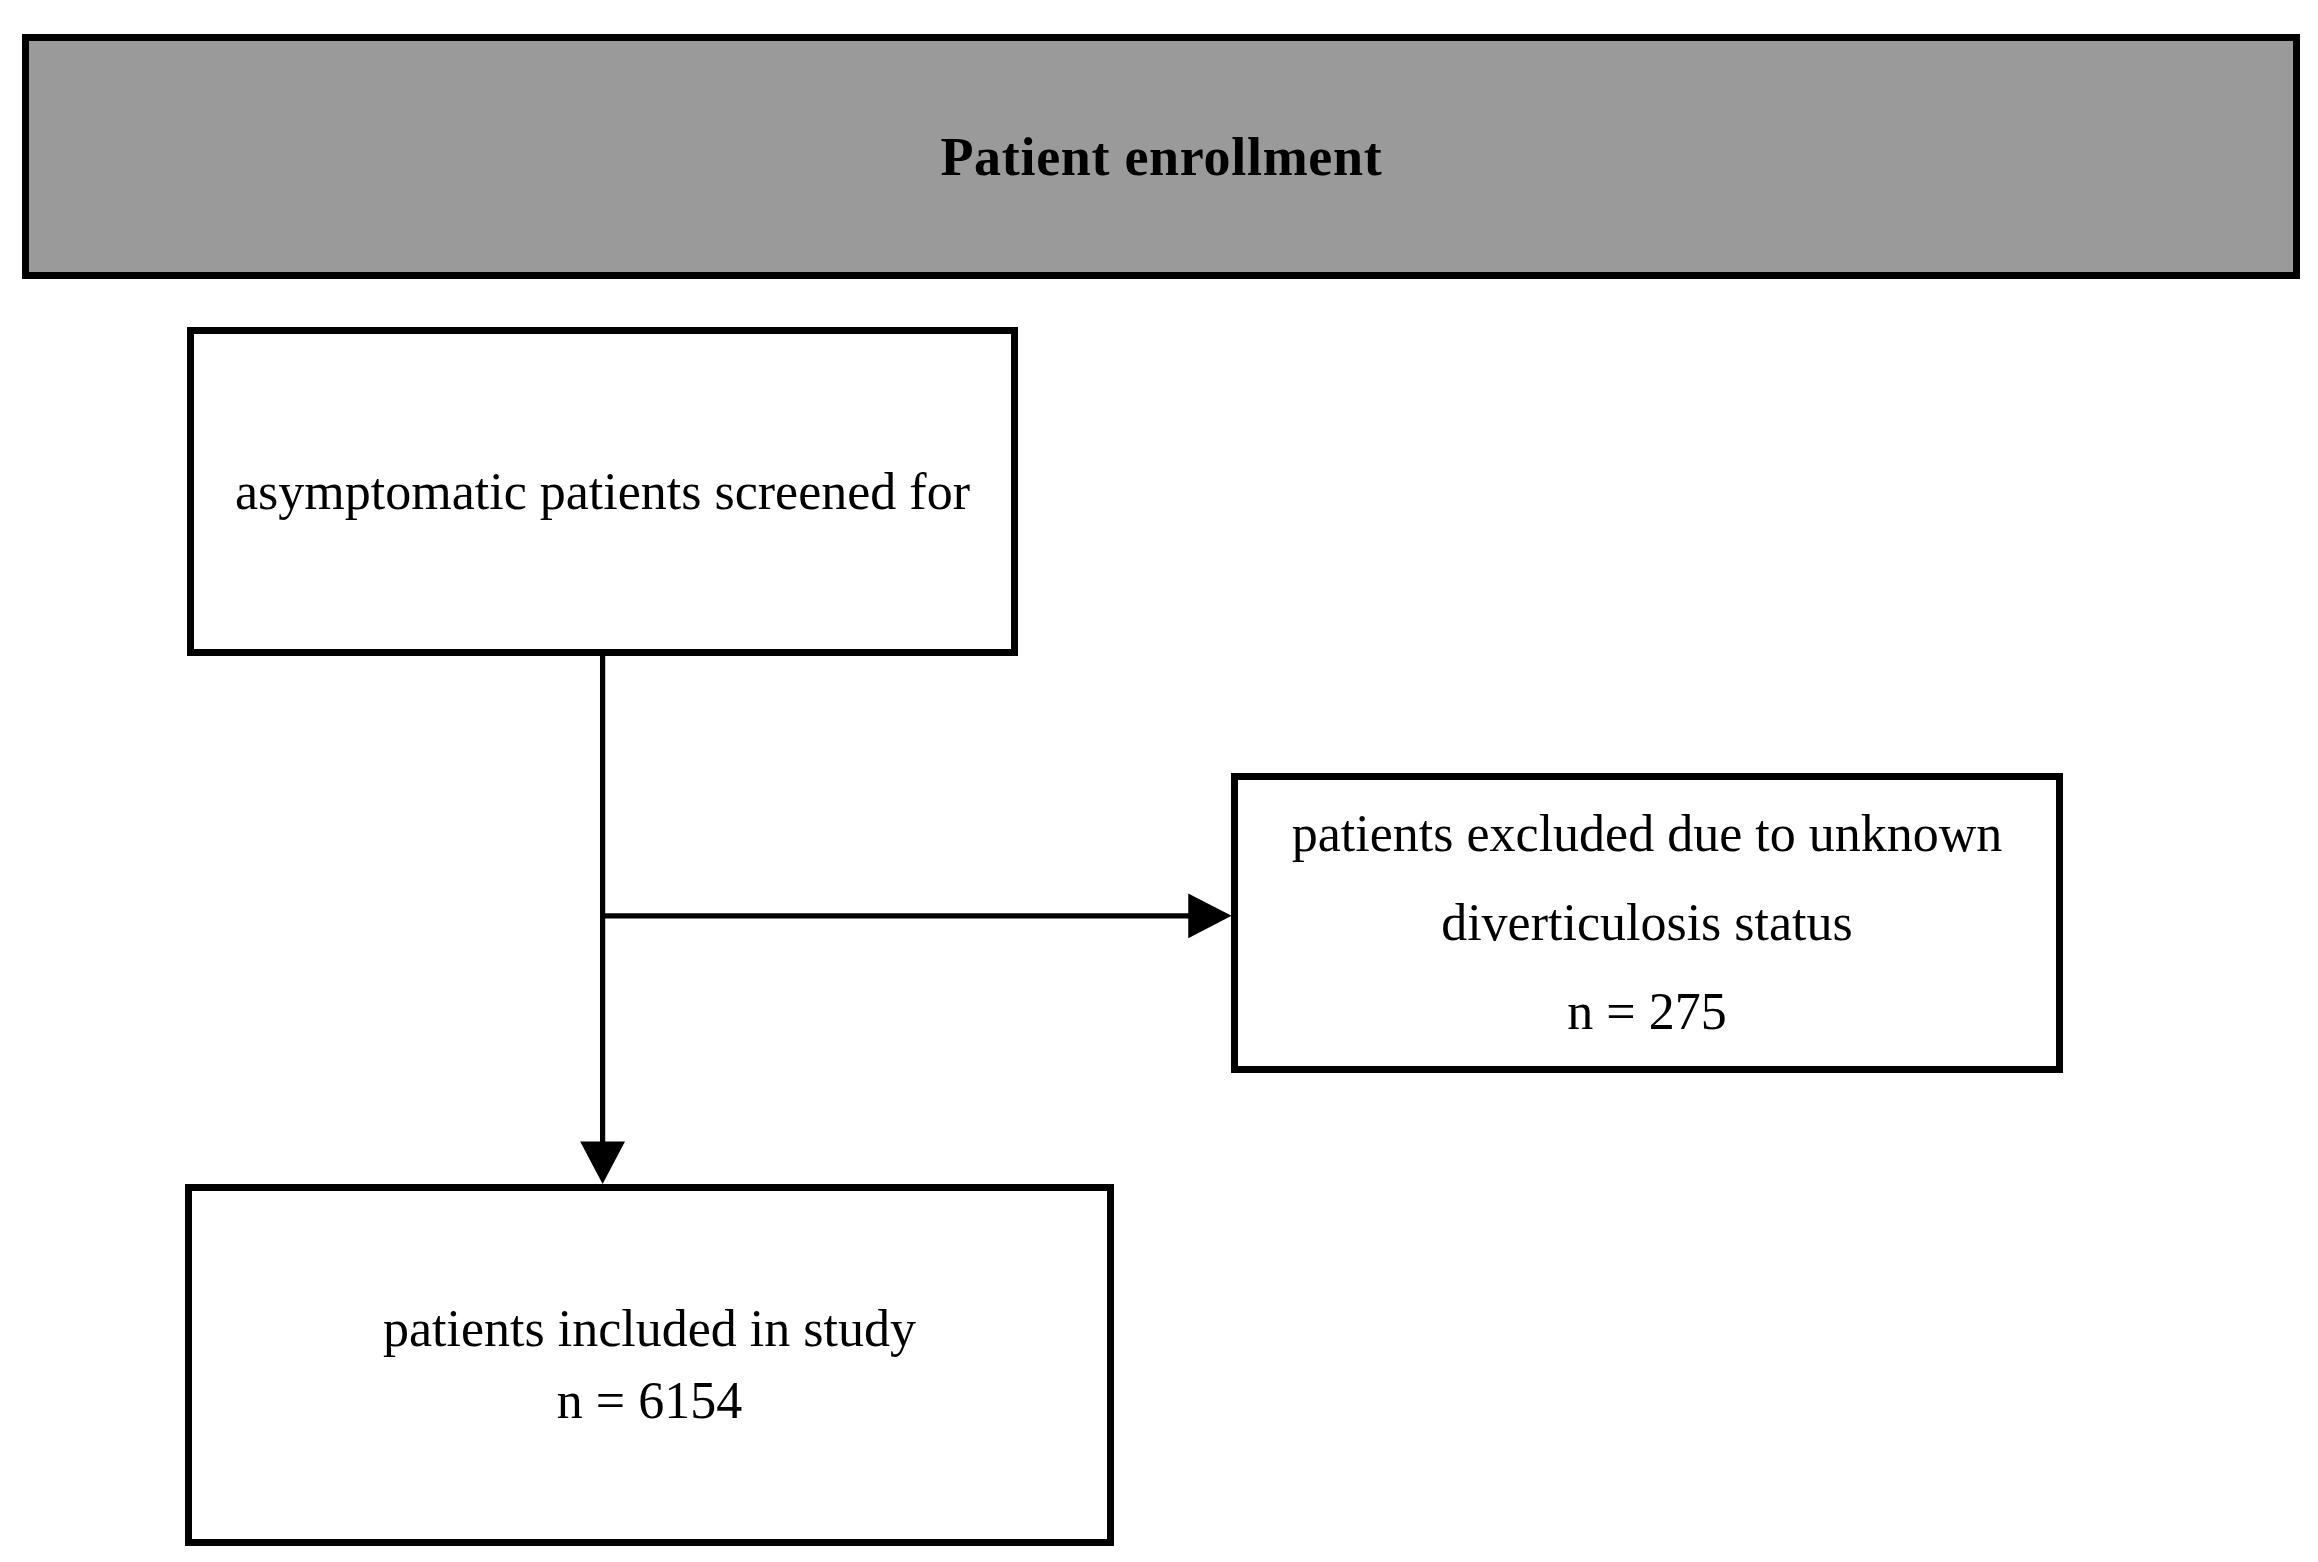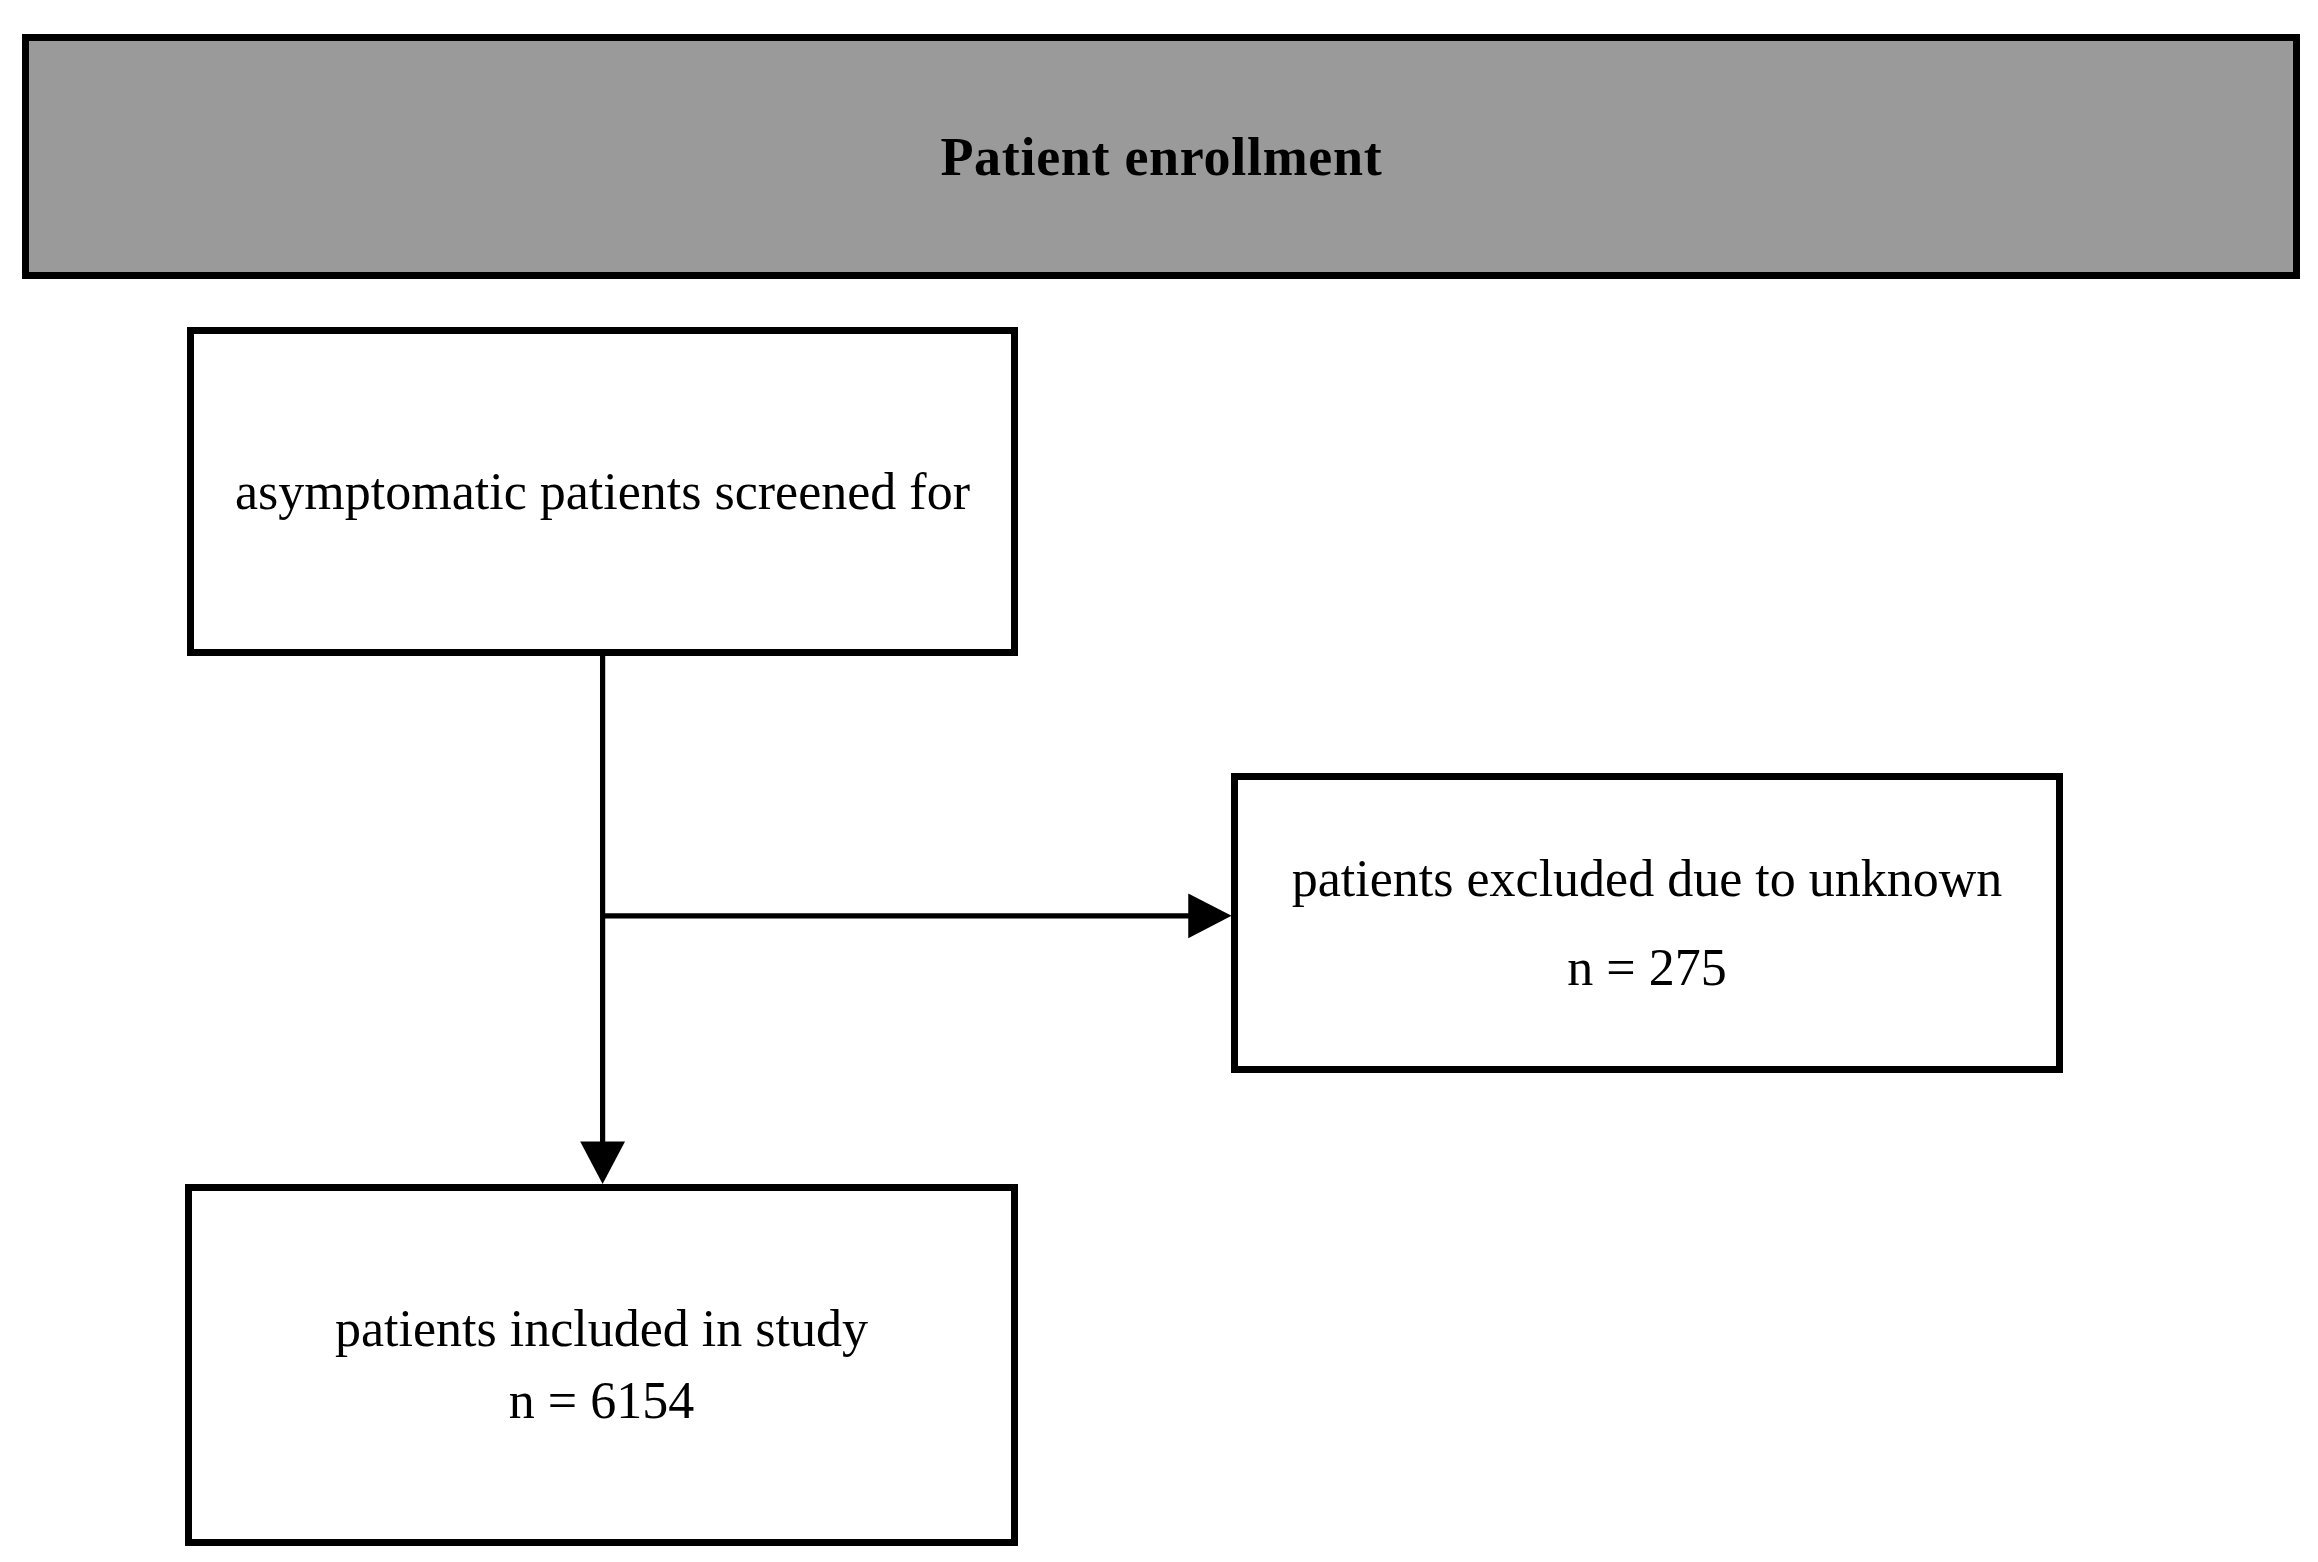--- a/index.html
+++ b/index.html
@@ -56,21 +56,21 @@
   .box-excluded {
     left: 1231px;
     top: 773px;
     width: 832px;
     height: 300px;
     gap: 17px;
   }
   .box-included {
     left: 185px;
     top: 1184px;
-    width: 833px;
+    width: 929px;
     height: 362px;
   }
   .connectors {
     position: absolute;
     left: 0;
     top: 0;
     width: 2319px;
     height: 1562px;
     pointer-events: none;
   }
@@ -83,20 +83,21 @@
   <div class="header-box">
     <span class="header-title">Patient enrollment</span>
   </div>
 
   <div class="flow-box box-screened">
     <div>asymptomatic patients screened for</div>
   </div>
 
   <div class="flow-box box-excluded">
     <div>patients excluded due to unknown</div>
+    <div>diverticulosis status</div>
     <div>n = 275</div>
   </div>
 
   <div class="flow-box box-included">
     <div>patients included in study</div>
     <div>n = 6154</div>
   </div>
 
   <svg class="connectors" viewBox="0 0 3103 2091" xmlns="http://www.w3.org/2000/svg">
 

